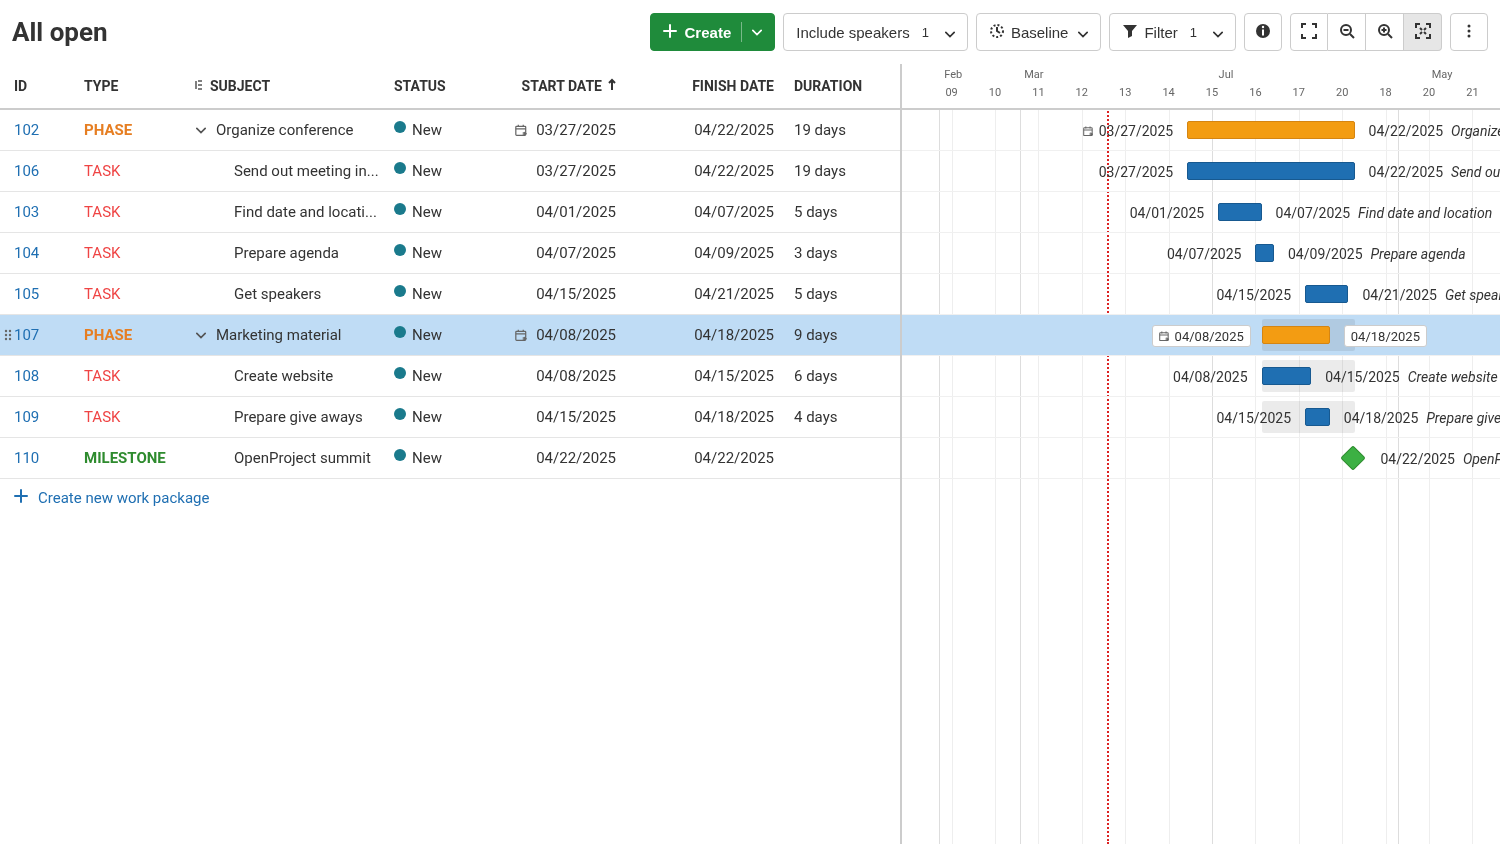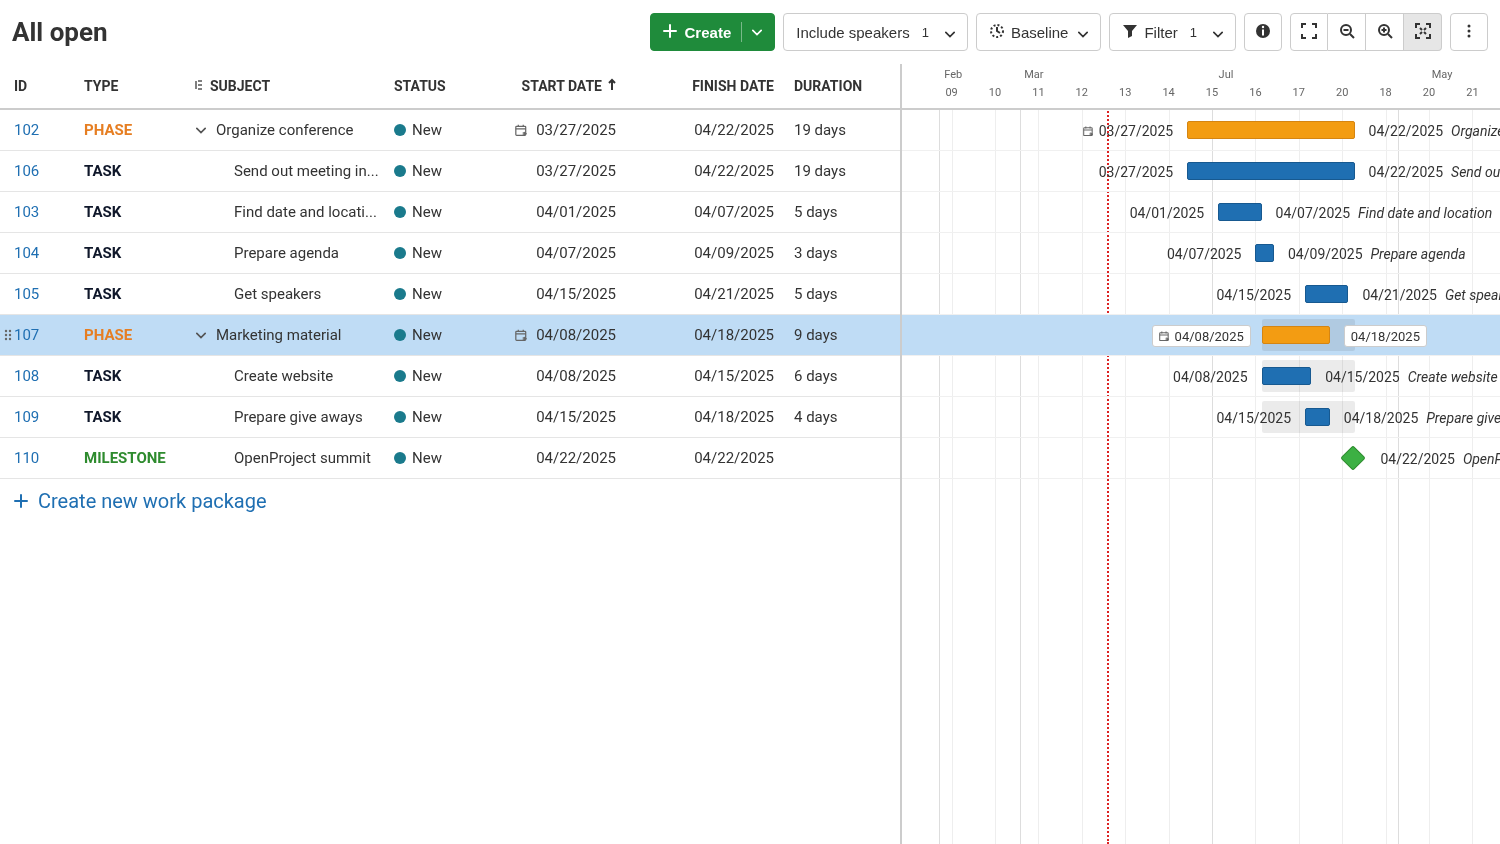--- a/index.html
+++ b/index.html
@@ -122,37 +122,37 @@
       width:10px;
       display:none;
       align-items:center;
       justify-content:center;
       color:#666;
     }
     .trow.selected .drag-handle { display:flex; }
     .cell { overflow:hidden; white-space:nowrap; text-overflow:ellipsis; padding-right:8px;}
     .cell-id { color:#1f6fb2; }
     .type-phase { color:#e67e22; font-weight:700; }
-    .type-task { color:#0f172a; font-weight:700; }
+    .type-task { color:#ef4444; font-weight:400; }
     .type-milestone { color:#2e8b2e; font-weight:700; }
     .cell-subject { display:flex; align-items:center; gap:8px; }
     .expander { width:14px; display:flex; justify-content:center; color:#555; cursor:pointer;}
     .expander:empty { visibility:hidden; }
-    .cell-status { display:flex; align-items:center; gap:6px; }
+    .cell-status { display:flex; align-items:flex-start; gap:6px; }
     .status-dot { width:12px; height:12px; border-radius:50%; background:#1a7a8c; display:inline-block; }
     .cell-start { display:flex; align-items:center; gap:6px; }
     .cal-icon { color:#666; width:16px; height:16px; display:inline-flex; align-items:center; justify-content:center; }
     .cal-icon svg { display:block; }
     .create-row {
       display:flex;
       align-items:center;
       gap:10px;
       padding:10px 14px;
       color:#1f6fb2;
-      font-size:20px;
+      font-size:15px;
       cursor:pointer;
     }
 
     
     .gantt-head {
       height:46px;
       border-bottom:2px solid #ccc;
       position:relative;
       background:#fff;
     }

